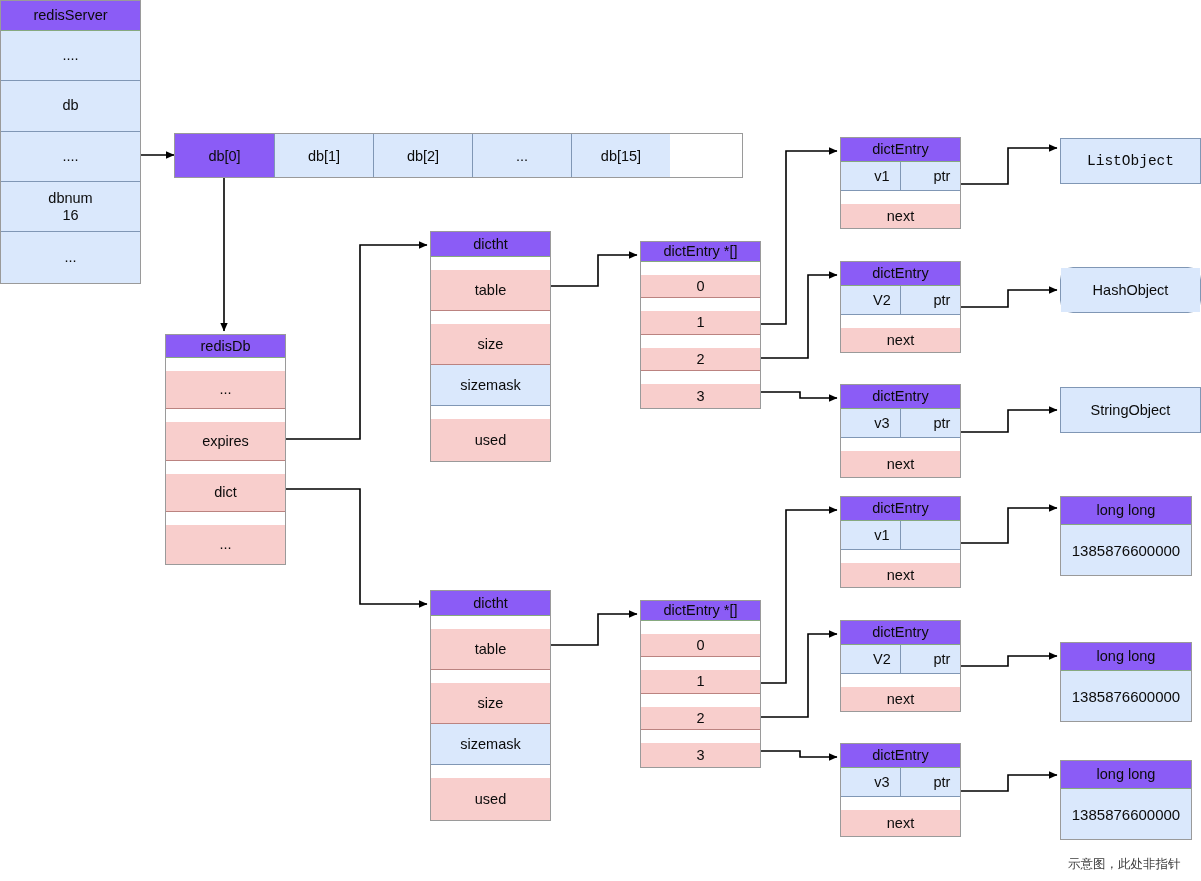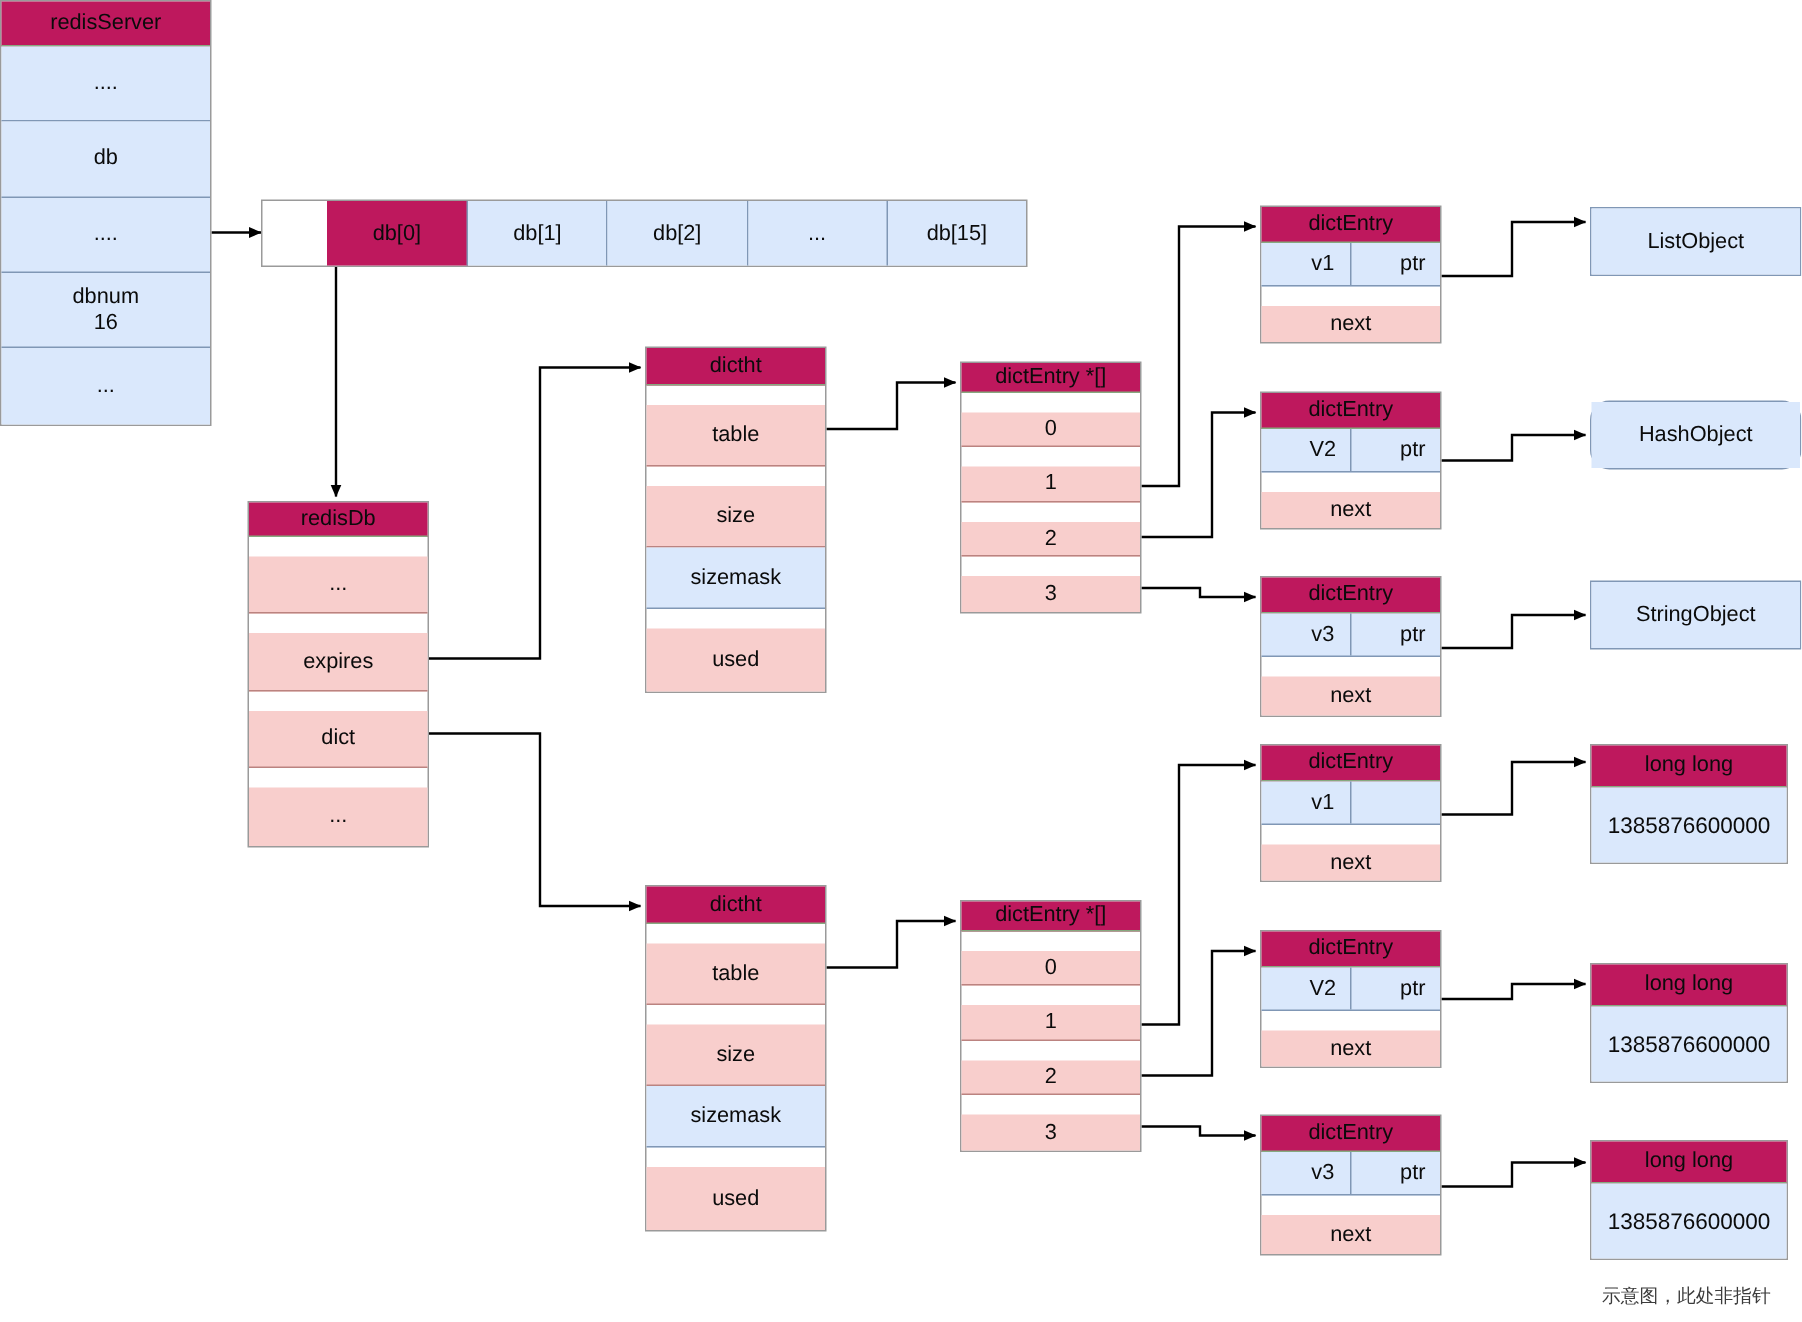--- a/index.html
+++ b/index.html
@@ -28,21 +28,21 @@
     align-items:center;
     justify-content:center;
     text-align:center;
     font-size:14.5px;
     color:#0b0b0b;
     line-height:1.15;
     white-space:pre-line;
     border-bottom:1px solid #9a9a9a;
   }
   .cell:last-child{border-bottom:none;}
-  .green{background:#be185d;border-color:#86a97f;}
+  .green{background:#8b5cf6;border-color:#86a97f;}
   .blue {background:#dae8fc;border-color:#8097b5;}
   .pink {background:#f8cecc;border-color:#bb8380;margin-top:13px;}
   .box.blue-b{border-color:#8097b5;}
   .box.grey-b{border-color:#9a9a9a;}
   
   .split{
     display:flex;
     flex-direction:row;
     box-sizing:border-box;
     border-bottom:1px solid #9a9a9a;
@@ -137,21 +137,21 @@
   <div class="box grey-b" style="left:0px;top:0px;width:141px;height:284px;">
     <div class="cell green" style="height:30px;">redisServer</div>
     <div class="cell blue" style="height:50px;">....</div>
     <div class="cell blue" style="height:51px;">db</div>
     <div class="cell blue" style="height:51px;">....</div>
     <div class="cell blue" style="height:50px;">dbnum
 16</div>
     <div class="cell blue" style="height:51px;">...</div>
   </div>
 
-  <div class="hrow" style="left:174px;top:133px;width:511px;height:45px;padding-left:43px;">
+  <div class="hrow" style="left:174px;top:133px;width:569px;height:45px;">
     <div class="green" style="width:100px;">db[0]</div>
     <div class="blue" style="width:99px;">db[1]</div>
     <div class="blue" style="width:99px;">db[2]</div>
     <div class="blue" style="width:99px;">...</div>
     <div class="blue" style="width:98px;">db[15]</div>
   </div>
 
   <div class="box grey-b" style="left:165px;top:334px;width:121px;height:231px;">
     <div class="cell green" style="height:30px;">redisDb</div>
     <div class="cell pink" style="height:50px;">...</div>
@@ -197,21 +197,21 @@
   <div class="box grey-b" style="left:840px;top:384px;width:121px;height:94px;">
     <div class="cell green" style="height:29px;">dictEntry</div>
     <div class="split blue" style="height:34px;border-bottom:1px solid #8097b5;">
       <div>v3</div>
       <div>ptr</div>
     </div>
     <div class="cell pink" style="height:31px;">next</div>
   </div>
 
   <div class="box blue-b blue" style="left:1060px;top:138px;width:141px;height:46px;">
-    <div class="cell blue" style="height:100%;border:none;">ListObject</div>
+    <div class="cell blue" style="height:100%;border:none;font-family:Liberation Mono, monospace;">ListObject</div>
   </div>
   <div class="box blue-b blue" style="left:1060px;top:267px;width:141px;height:46px;border-radius:13px;">
     <div class="cell blue" style="height:100%;border:none;">HashObject</div>
   </div>
   <div class="box blue-b blue" style="left:1060px;top:387px;width:141px;height:46px;">
     <div class="cell blue" style="height:100%;border:none;">StringObject</div>
   </div>
 
   <div class="box grey-b" style="left:430px;top:590px;width:121px;height:231px;">
     <div class="cell green" style="height:30px;">dictht</div>

